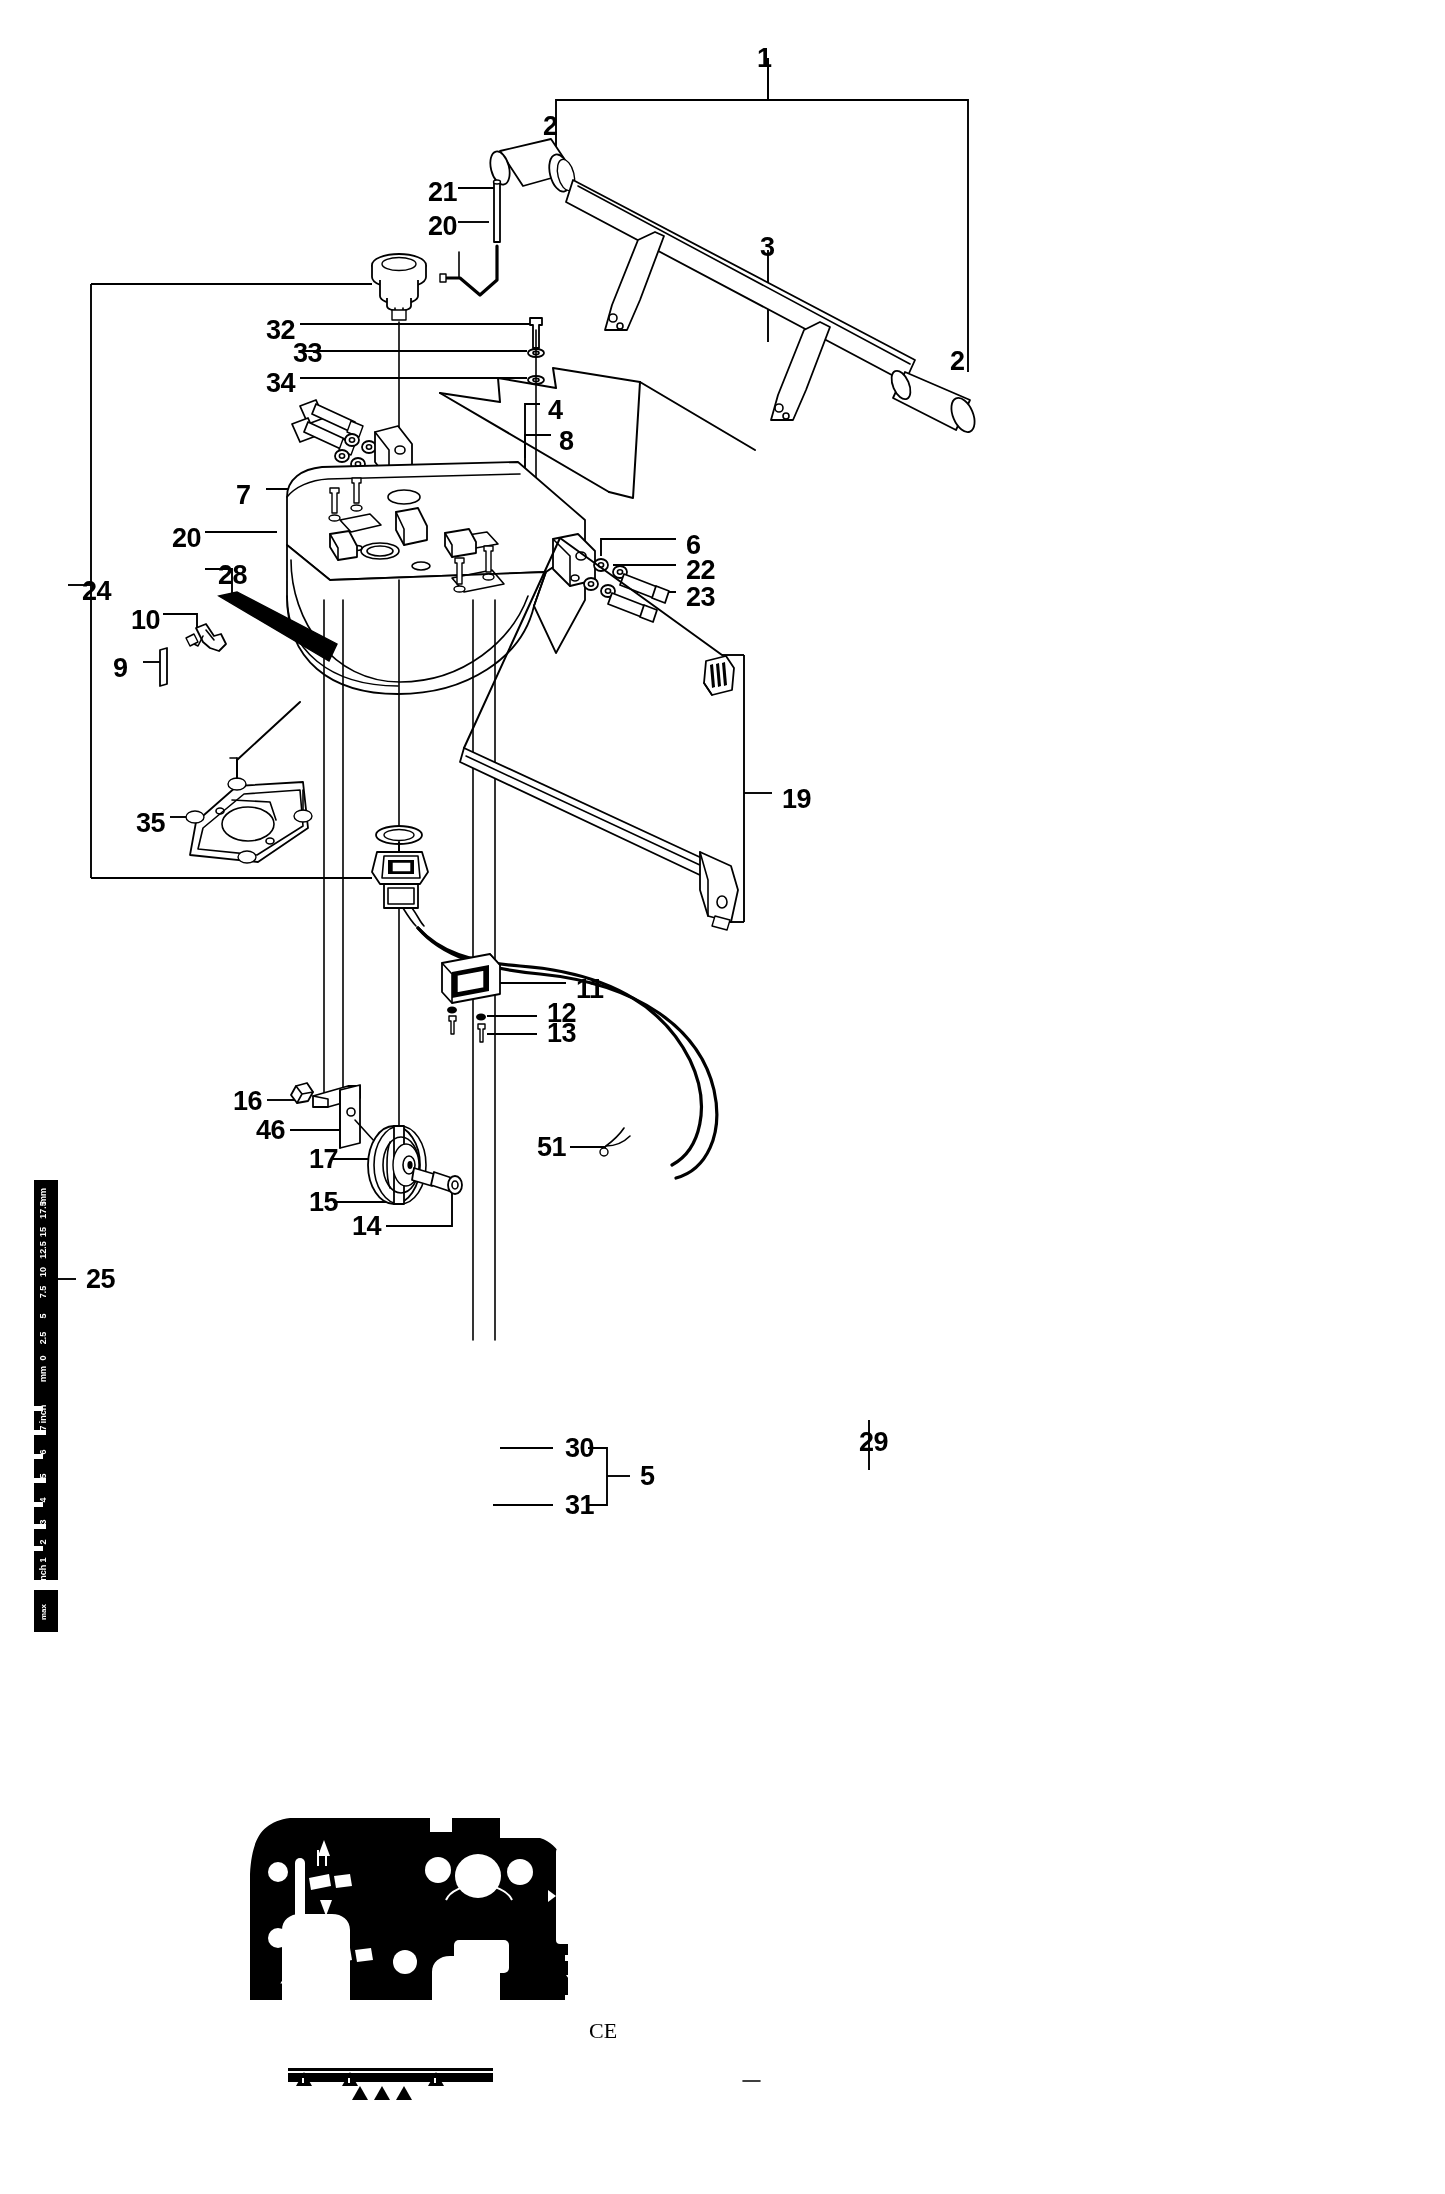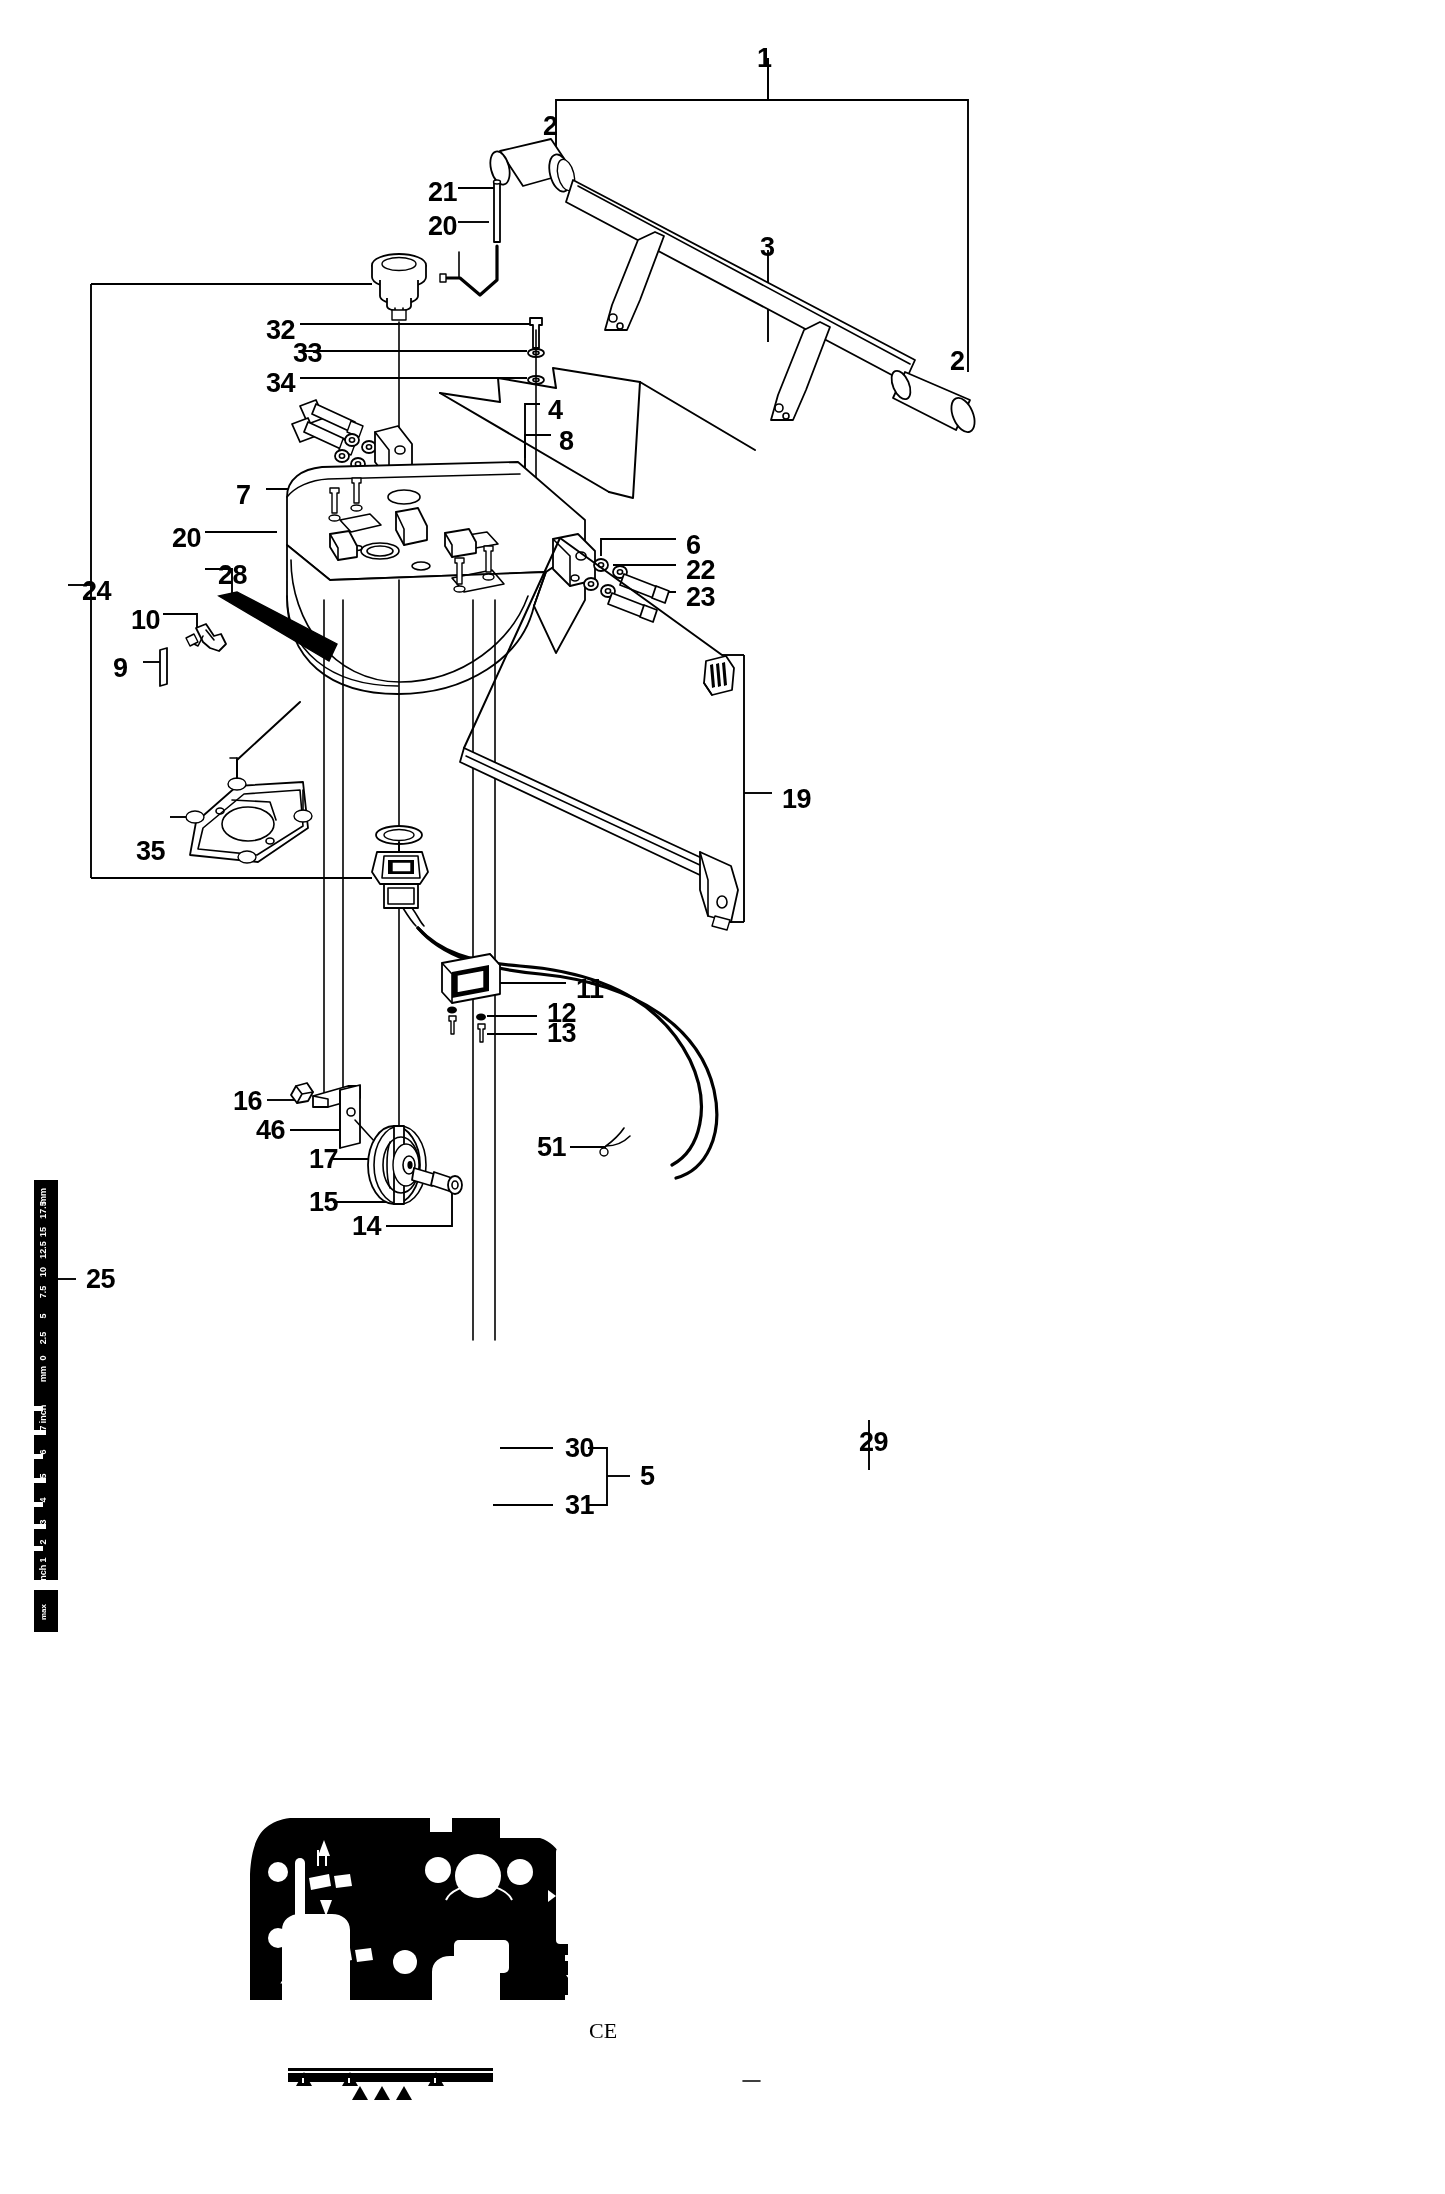--- a/index.html
+++ b/index.html
@@ -596,21 +596,21 @@
   <div class="callout" style="left:236px; top:482px;">7</div>
   <div class="callout" style="left:172px; top:525px;">20</div>
   <div class="callout" style="left:686px; top:532px;">6</div>
   <div class="callout" style="left:686px; top:557px;">22</div>
   <div class="callout" style="left:686px; top:584px;">23</div>
   <div class="callout" style="left:172px; top:562px;margin-left:46px;">28</div>
   <div class="callout" style="left:36px;  top:578px;margin-left:46px;">24</div>
   <div class="callout" style="left:131px; top:607px;">10</div>
   <div class="callout" style="left:113px; top:655px;">9</div>
   <div class="callout" style="left:782px; top:786px;">19</div>
-  <div class="callout" style="left:136px; top:810px;margin-top:28px;">35</div>
+  <div class="callout" style="left:136px; top:810px;">35</div>
   <div class="callout" style="left:576px; top:976px;">11</div>
   <div class="callout" style="left:547px; top:1000px;">12</div>
   <div class="callout" style="left:547px; top:1020px;">13</div>
   <div class="callout" style="left:233px; top:1088px;">16</div>
   <div class="callout" style="left:256px; top:1117px;">46</div>
   <div class="callout" style="left:309px; top:1146px;">17</div>
   <div class="callout" style="left:537px; top:1134px;">51</div>
   <div class="callout" style="left:309px; top:1189px;">15</div>
   <div class="callout" style="left:352px; top:1213px;">14</div>
   <div class="callout" style="left:86px;  top:1266px;">25</div>

